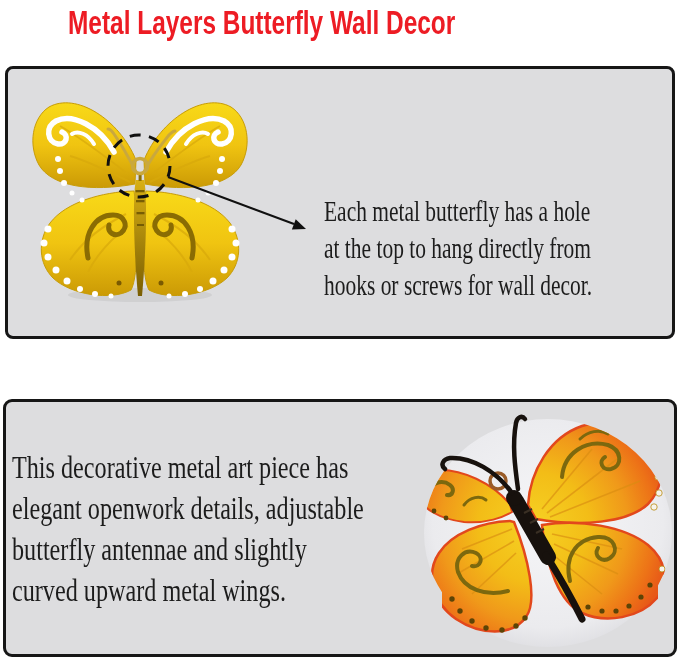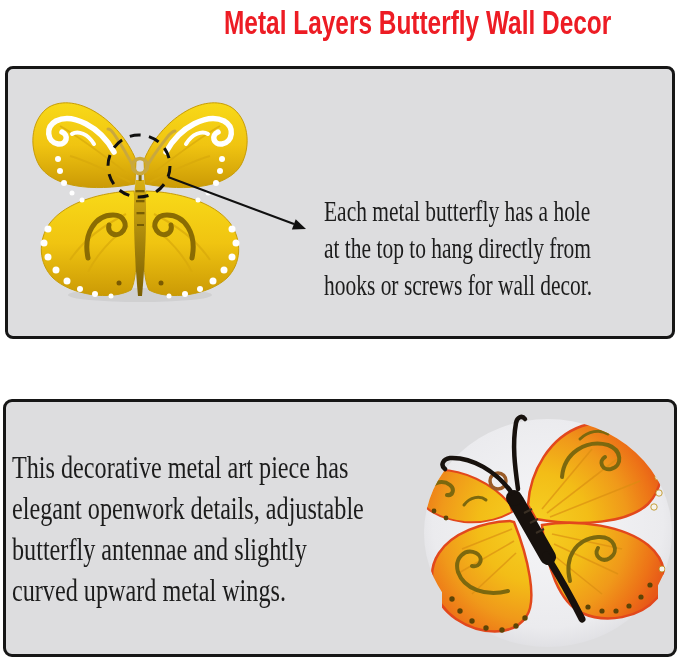--- a/index.html
+++ b/index.html
@@ -1,20 +1,20 @@
 <!DOCTYPE html>
 <html style="--title-color: #ed1c24; --panel-background: #dddddf; --panel-border: #161616; --text-color: #1c1c1c; --butterfly-yellow: #f2c712; --butterfly-orange: #ee7a18;"><head>
 <meta charset="utf-8">
 <style>
   html,body{margin:0;padding:0;background:#ffffff;}
   .page{position:relative;width:679px;height:663px;background:#fff;overflow:hidden;
         font-family:"Liberation Sans", sans-serif;}
   
   .title{position:absolute;left:0;top:0;width:679px;height:48px;line-height:46px;
-         text-align:right;margin:0;color:var(--title-color,#ed1c24);
+         text-align:left;margin:0;color:var(--title-color,#ed1c24);
          font-size:33px;font-weight:700;white-space:nowrap;}
   .title .squeeze{display:inline-block;transform:scaleX(.74);transform-origin:center top;
          letter-spacing:0px;}
   
   .panel{position:absolute;box-sizing:border-box;background:var(--panel-background,#dddddf);
          border:3px solid var(--panel-border,#161616);}
   .panel.top{left:5px;top:66px;width:670px;height:273px;border-radius:8px;}
   .panel.bottom{left:3px;top:399px;width:674px;height:258px;border-radius:9px;}
   
   .caption{position:absolute;color:var(--text-color,#1c1c1c);

